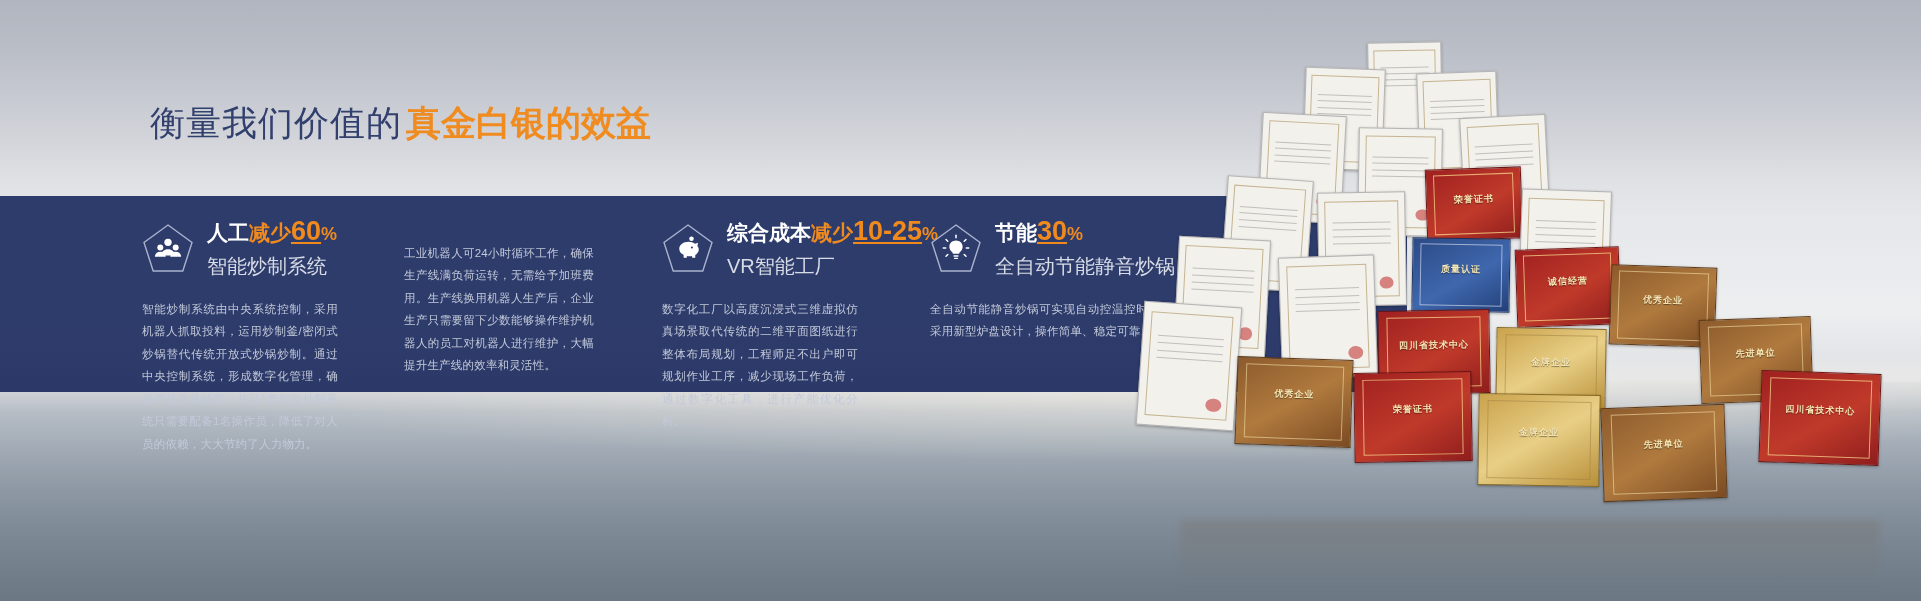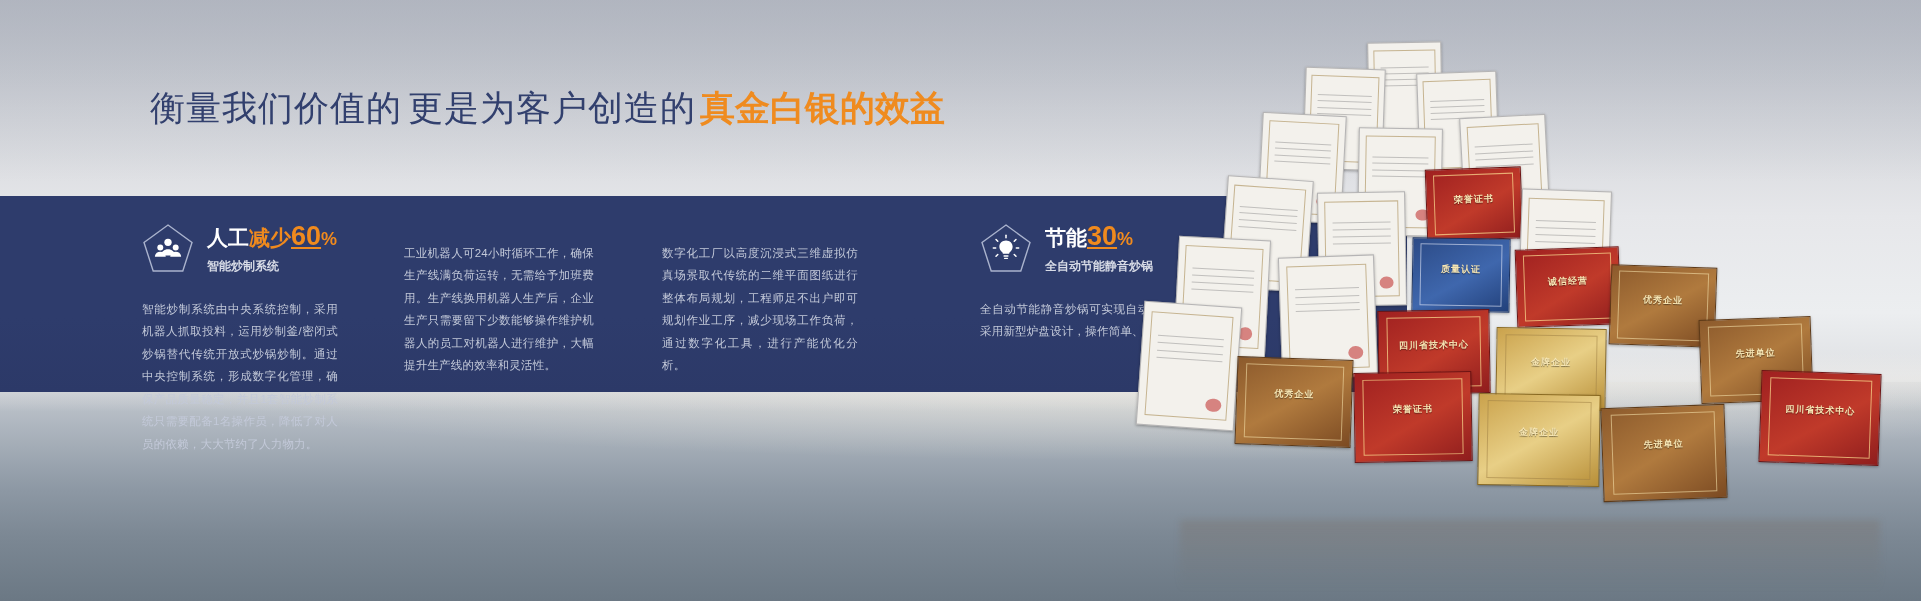--- a/index.html
+++ b/index.html
@@ -28,21 +28,21 @@
     background: radial-gradient(ellipse at 62% 0%, rgba(255,248,232,0.55) 0%, rgba(255,248,232,0.0) 62%);
   }
   .horizon-haze {
     position:absolute; left:0; top:352px; width:1921px; height:60px;
     background: linear-gradient(180deg, rgba(255,255,255,0.0) 0%, rgba(246,243,238,0.45) 45%, rgba(255,255,255,0.0) 100%);
   }
 
   
   .headline {
     position:absolute; left:150px; top:78px; height:62px;
-    display:flex; align-items:flex-start; white-space:nowrap;margin-top:12px;
+    display:flex; align-items:flex-end; white-space:nowrap;
   }
   .hl-a, .hl-c {
     font-size:35px; color:#32406e; letter-spacing:1px;
     font-weight:400; line-height:1;
   }
   .hl-b {
     font-size:62px; color:#2f3f73; font-weight:bold; line-height:1;
     letter-spacing:-1px; padding:0 8px; position:relative; top:4px;
   }
   .hl-c { padding-left:6px; }
@@ -58,42 +58,42 @@
   .features {
     position:absolute; left:0; top:196px; width:1407px; height:196px;
     display:flex;
   }
   .feature {
     position:relative; padding-top:24px;
   }
   .f1 { width:266px; margin-left:142px; }
   .f2 { width:248px; margin-left:-4px; }
   .f3 { width:268px; margin-left:10px; }
-  .f4 { width:290px; margin-left:50px; }
+  .f4 { width:290px; }
 
   .f-head { display:flex; align-items:center; height:56px; }
 
   .pent {
     width:52px; height:50px; flex:0 0 52px; position:relative; margin-right:13px;
     display:flex; align-items:center; justify-content:center;
   }
   .pent svg { position:absolute; left:0; top:0; }
   .pent .glyph { position:relative; z-index:2; width:28px; height:28px; }
 
   .f-titles { display:flex; flex-direction:column; justify-content:center; }
   .f-title {
     font-size:21px; font-weight:bold; color:#ffffff; line-height:1.15;
     white-space:nowrap; letter-spacing:0px;
   }
   .f-title .big { font-size:27px; color:#f08a1d; font-weight:bold;text-decoration:underline; }
   .f-title .hi  { color:#f08a1d; }
   .f-title .pct { font-size:18px; color:#f08a1d; font-weight:bold; }
   .f-sub {
-    font-size:12px; color:#d7dbe6; margin-top:5px; white-space:nowrap;
-    font-weight:700;
+    font-size:20px; color:#d7dbe6; margin-top:5px; white-space:nowrap;
+    font-weight:400;
   }
   .f-body {
     margin-top:22px; font-size:11.5px; line-height:1.95; color:#c3c9d9;
     text-align:justify; letter-spacing:0.2px;
   }
   .f1 .f-body { width:196px; }
   .f2 .f-body { width:190px; }
   .f3 .f-body { width:196px; }
   .f4 .f-body { width:230px; }
 
@@ -139,21 +139,20 @@
 
 <div id="stage">
 
   <div class="sky-wash"></div>
   <div class="sea"></div>
   <div class="sea-glow"></div>
   <div class="horizon-haze"></div>
 
   <div class="headline">
     <span class="hl-a">衡量我们价值的</span>
-    <span class="hl-c">更是为客户创造的</span>
     <span class="hl-d">真金白银的效益</span>
   </div>
 
   <div class="panel-lower"></div>
 
   <div class="features">
 
     <div class="feature f1">
       <div class="f-head">
         <div class="pent">
@@ -177,20 +176,38 @@
         </div>
       </div>
       <div class="f-body">智能炒制系统由中央系统控制，采用机器人抓取投料，运用炒制釜/密闭式炒锅替代传统开放式炒锅炒制。通过中央控制系统，形成数字化管理，确保产品质量稳定，并且1套智能炒制系统只需要配备1名操作员，降低了对人员的依赖，大大节约了人力物力。</div>
     </div>
 
     <div class="feature f2">
       <div class="f-body">工业机器人可24小时循环工作，确保生产线满负荷运转，无需给予加班费用。生产线换用机器人生产后，企业生产只需要留下少数能够操作维护机器人的员工对机器人进行维护，大幅提升生产线的效率和灵活性。</div>
     </div>
 
     <div class="feature f3">
+      <div class="f-head">
+        <div class="pent">
+          <svg width="52" height="50" viewBox="0 0 52 50" aria-hidden="true">
+            <polygon points="26,2 50,19.5 40.8,48 11.2,48 2,19.5" fill="none" stroke="#aab3cd" stroke-width="1.4"></polygon>
+          </svg>
+          <svg class="glyph" viewBox="0 0 32 32" aria-hidden="true">
+            <path d="M6 17c0-5 5-8.2 10.6-8.2 3 0 5.6.9 7.5 2.4l3.4-1.3-.8 3.9c1 1.1 1.6 2.4 1.6 3.9 0 2.6-1.6 4.8-4 6.2V27h-3.6v-1.8a16 16 0 0 1-3 .3c-1 0-2-.1-3-.3V27H11v-3.3C8 22.4 6 20 6 17z" fill="#ffffff"></path>
+            <circle cx="20.5" cy="15.4" r="1.2" fill="#2e3c6c"></circle>
+            <circle cx="20" cy="5.5" r="2.6" fill="#ffffff"></circle>
+          </svg>
+        </div>
+        <div class="f-titles">
+          <div class="f-title">
+            <span>综合成本</span><span class="hi">减少</span><span class="big">10-25</span><span class="pct">%</span>
+          </div>
+          <div class="f-sub">VR智能工厂</div>
+        </div>
+      </div>
       <div class="f-body">数字化工厂以高度沉浸式三维虚拟仿真场景取代传统的二维平面图纸进行整体布局规划，工程师足不出户即可规划作业工序，减少现场工作负荷，通过数字化工具，进行产能优化分析。</div>
     </div>
 
     <div class="feature f4">
       <div class="f-head">
         <div class="pent">
           <svg width="52" height="50" viewBox="0 0 52 50" aria-hidden="true">
             <polygon points="26,2 50,19.5 40.8,48 11.2,48 2,19.5" fill="none" stroke="#aab3cd" stroke-width="1.4"></polygon>
           </svg>
           <svg class="glyph" viewBox="0 0 32 32" aria-hidden="true">

